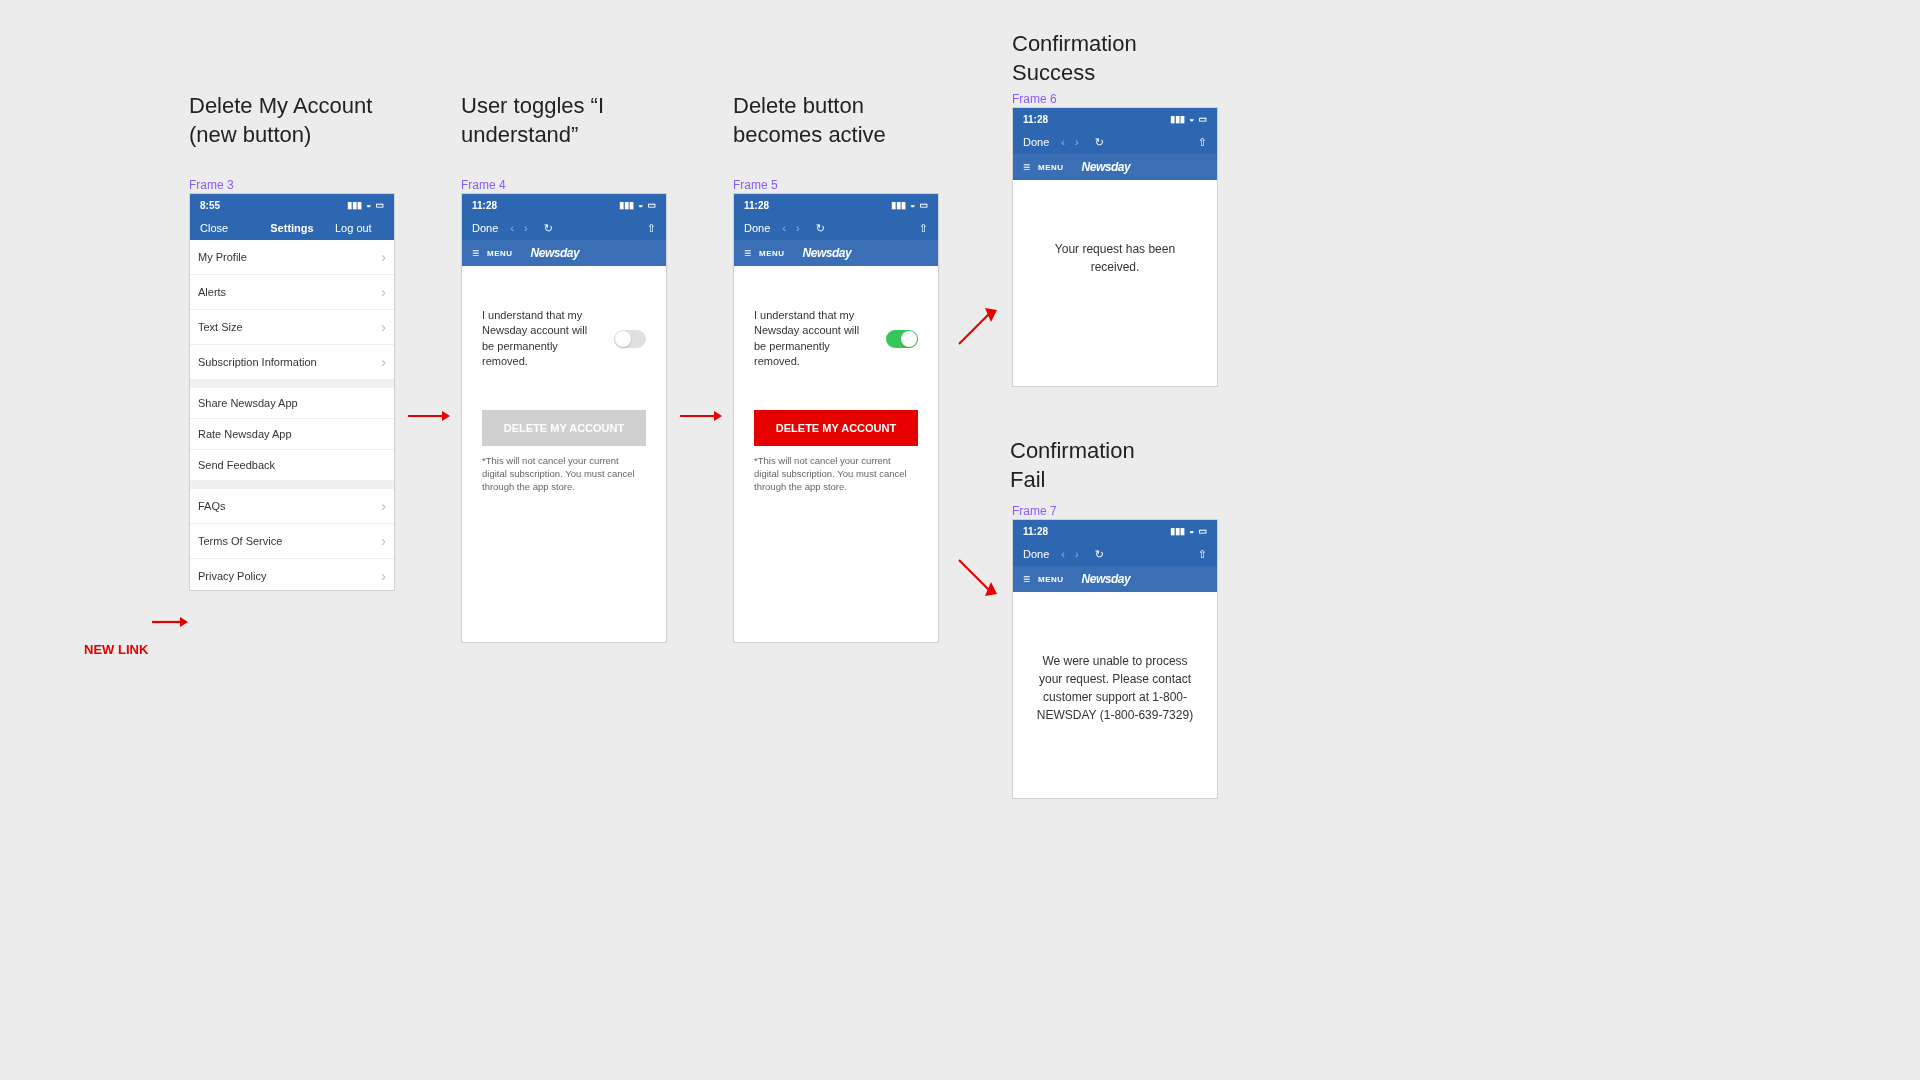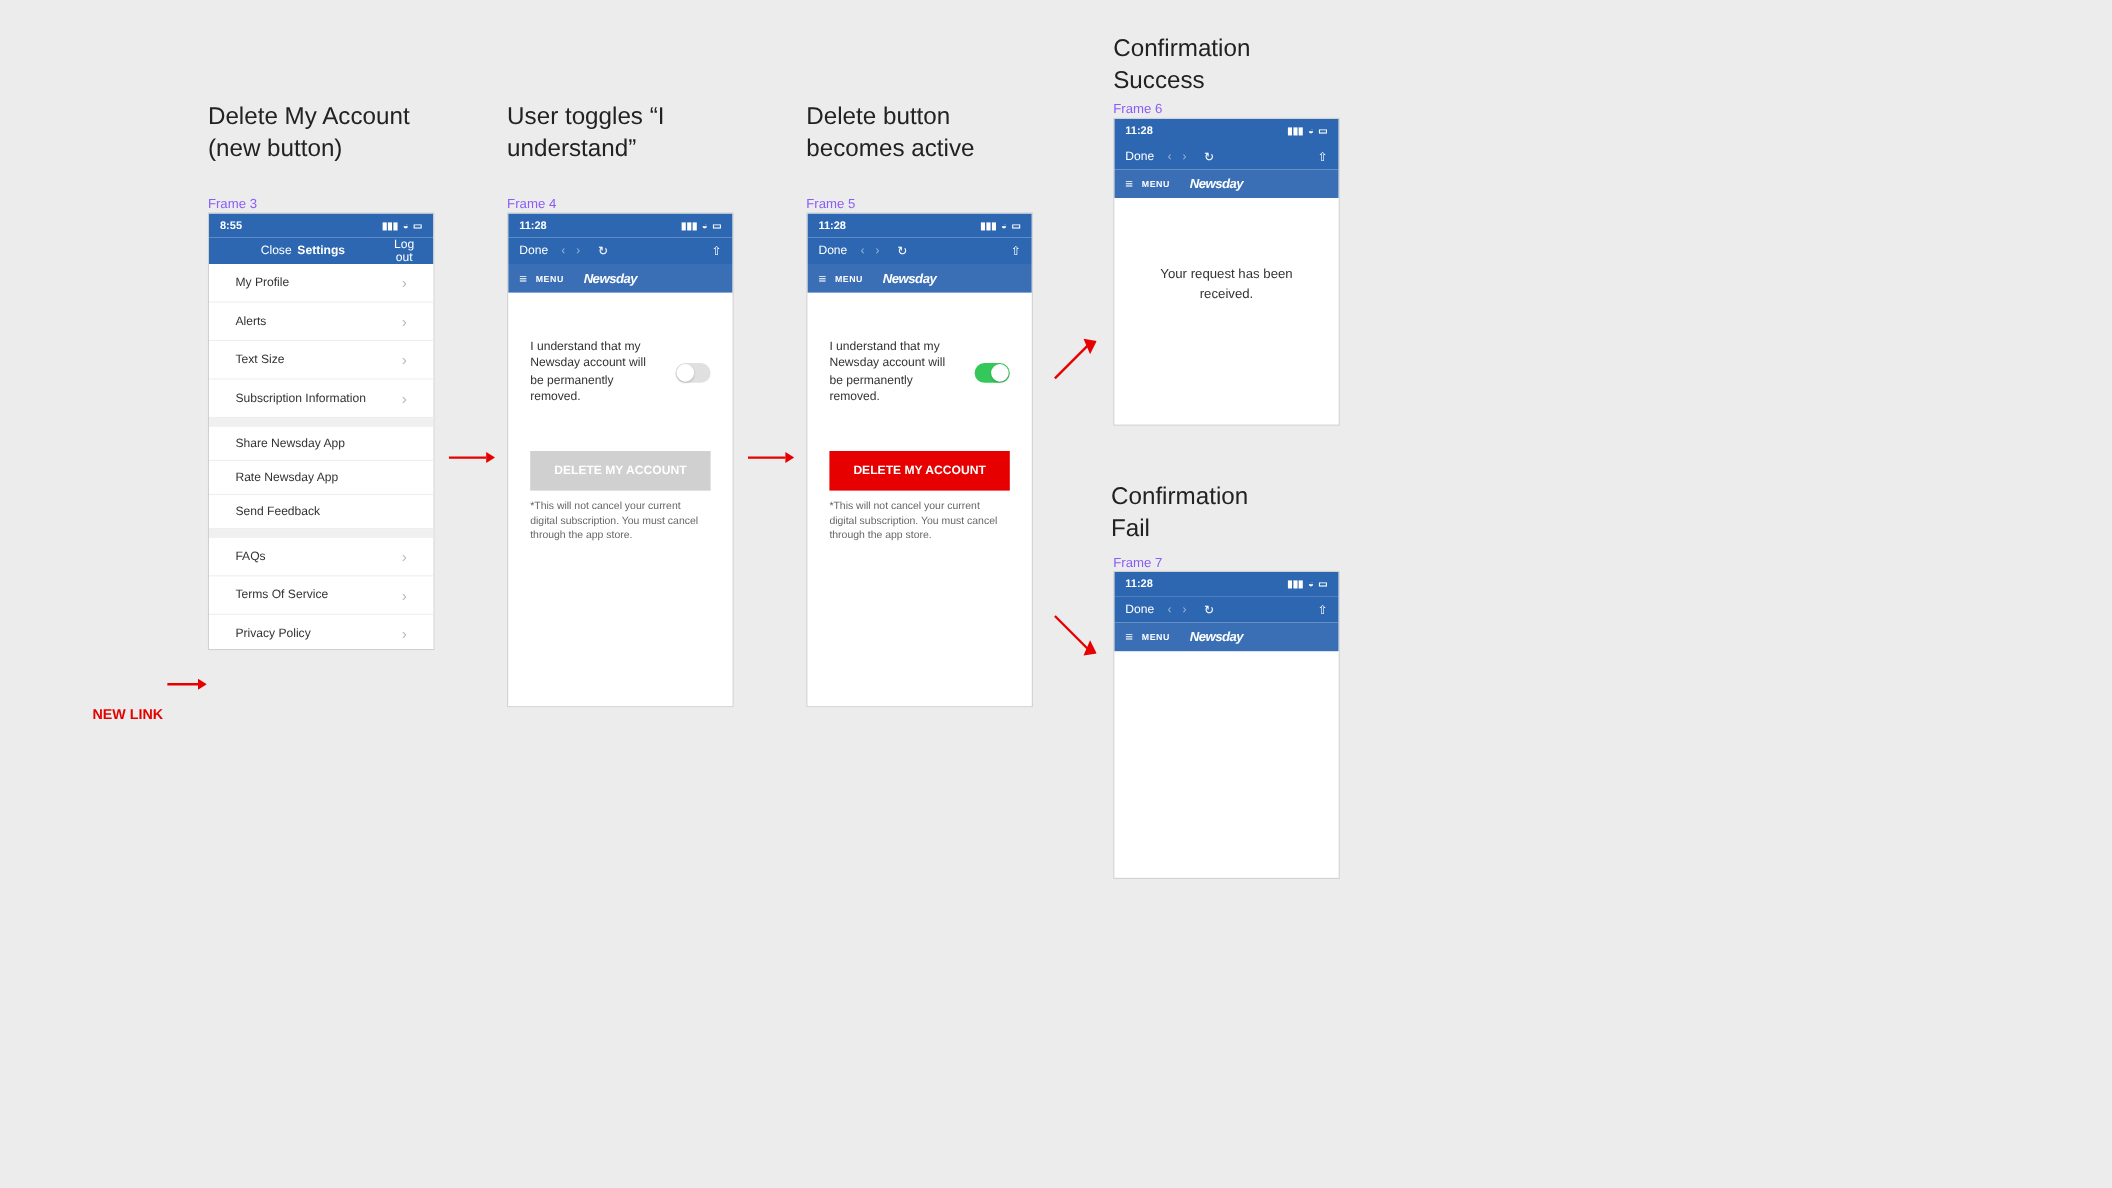--- a/index.html
+++ b/index.html
@@ -45,21 +45,21 @@
   .nav-bar {
     height: 24px;
     background: #2d67b2;
     display: flex;
     align-items: center;
     justify-content: space-between;
     padding: 0 10px;
     color: #fff;
     font-size: 11px;
   }
-  .nav-left, .nav-right { flex: 1; margin-left: 37px; }
+  .nav-left, .nav-right { flex: 1; }
   .nav-center { font-weight: 700; text-align: center; flex: 1; }
   .nav-right { text-align: center; }
   .browser-bar {
     height: 24px;
     background: #2d67b2;
     display: flex;
     align-items: center;
     padding: 0 10px;
     color: #fff;
     font-size: 11px;
@@ -79,21 +79,21 @@
     gap: 8px;
   }
   .hamburger { font-size: 12px; }
   .menu-label { font-size: 8px; font-weight: 700; letter-spacing: 0.5px; }
   .brand { font-size: 12px; font-weight: 800; font-style: italic; letter-spacing: -0.5px; margin-left: 10px; }
   .settings-list { background: #fff; }
   .row {
     display: flex;
     align-items: center;
     justify-content: space-between;
-    padding: 9px 24px;
+    padding: 9px 8px;
     font-size: 11px;
     color: #333;
     border-bottom: 1px solid #eee;
   }
   .chevron { color: #bbb; font-size: 14px; }
   .section-gap { height: 8px; background: #f0f0f0; }
   .version-row {
     padding: 9px 12px;
     font-size: 10px;
     color: #aaa;
@@ -380,13 +380,14 @@
         <span class="arrow-dim">›</span>
       </span>
     <span class="refresh">↻</span>
     <span class="share">⇧</span>
   </div>
   <div class="menu-bar">
     <span class="hamburger">≡</span>
     <span class="menu-label">MENU</span>
     <span class="brand">Newsday</span>
   </div>
+  <div class="confirm-text">We were unable to process your request. Please contact customer support at 1-800-NEWSDAY (1-800-639-7329)</div>
 </div>
 
 </body></html>

